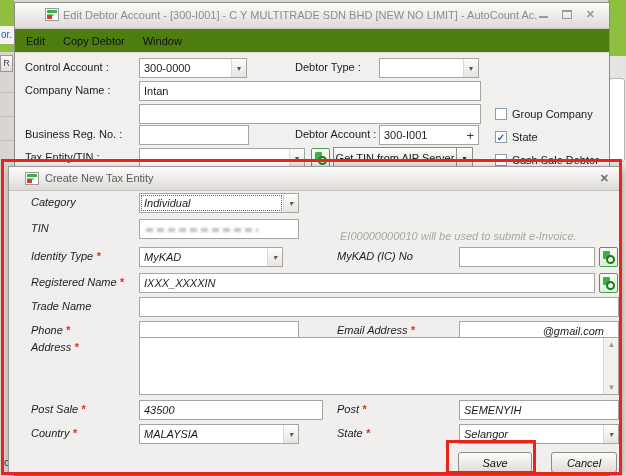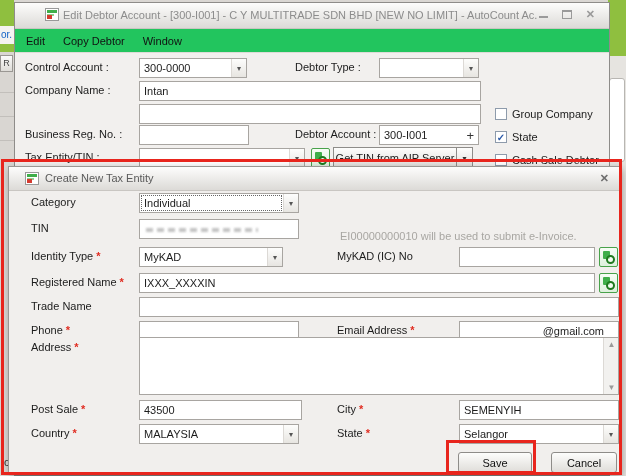--- a/index.html
+++ b/index.html
@@ -27,21 +27,21 @@
   .titlebar .title { position:absolute; left:48px; top:6px; width:474px; color:#8c8c8c; white-space:nowrap; overflow:hidden; }
   .appicon { position:absolute; width:14px; height:13px; background:#fff; border:1px solid #999; }
   .appicon .bar { position:absolute; left:1px; top:1px; width:10px; height:3px; background:#3fae4a; }
   .appicon .bar2 { position:absolute; left:1px; top:5px; width:7px; height:2px; background:#8fd18f; }
   .appicon .red { position:absolute; left:1px; bottom:1px; width:5px; height:4px; background:#d43a2f; }
   .titlebar .appicon { left:30px; top:5px; }
   .winbtns { position:absolute; right:14px; top:6px; display:flex; gap:14px; align-items:center; }
   .winbtns .min { width:9px; height:8px; border-bottom:2px solid #9a9a9a; }
   .winbtns .max { width:10px; height:9px; border:1px solid #9a9a9a; border-top:2px solid #9a9a9a; }
   .winbtns .cls { color:#9a9a9a; font-size:11px; font-weight:bold; line-height:10px; }
-  .menubar { height:24px; background:#22c55e; border-bottom:1px solid #dedbd7; display:flex; align-items:center; padding-left:2px; }
+  .menubar { height:24px; background:#4d7c0f; border-bottom:1px solid #dedbd7; display:flex; align-items:center; padding-left:2px; }
   .menu-item { padding:3px 9px; color:#111; }
 
   .form { position:absolute; left:0; top:51px; right:0; bottom:0; }
   .lbl { position:absolute; white-space:nowrap;text-align:center; }
   .tb { position:absolute; height:20px; background:#fff; border:1px solid #a8a5a1; display:flex; align-items:center; padding:0 4px; overflow:hidden; white-space:nowrap; }
   .tb.right { justify-content:flex-end; padding-right:14px; }
   .combo { position:absolute; height:20px; background:#fff; border:1px solid #a8a5a1; display:flex; }
   .combo .val { flex:1; padding:3px 4px; overflow:hidden; white-space:nowrap; }
   .combo .arrowbox { width:15px; border-left:1px solid #dcd9d5; background:linear-gradient(#fdfdfc,#e7e5e1); color:#555; font-size:8px; display:flex; align-items:center; justify-content:center; }
   .combo.focused .val { outline:1px dotted #666; outline-offset:-2px; }
@@ -56,21 +56,21 @@
   .gettin { display:flex; position:absolute; height:22px; }
   .gettin .main { width:124px; background:linear-gradient(#fdfdfc,#dfddd9); border:1px solid #8e8c89; display:flex; align-items:center; justify-content:center; }
   .gettin .arrow { width:16px; background:linear-gradient(#fdfdfc,#dfddd9); border:1px solid #8e8c89; border-left:none; display:flex; align-items:center; justify-content:center; font-size:8px; color:#333; }
 
   
   .modal { position:absolute; left:8px; top:166px; width:612px; height:308px; background:#f1efed; border:1px solid #9a9894; box-shadow:2px 3px 8px rgba(0,0,0,.35); z-index:10; }
   .modal .titlebar { height:24px; }
   .modal .titlebar .appicon { left:16px; top:5px; }
   .modal .titlebar .mtitle { position:absolute; left:36px; top:5px; color:#5a5a5a; }
   .modal .mclose { position:absolute; right:10px; top:5px; color:#6e6e6e; font-weight:bold; font-size:11px; }
-  .mbody { position:absolute; left:0; top:24px; right:0; bottom:0; }
+  .mbody { position:absolute; left:0; top:24px; right:0; bottom:0;font-style:italic; }
   .req { color:#e02b20; font-weight:bold; margin-left:3px; }
   .hint { position:absolute; color:#a8a6a2; white-space:nowrap; }
   .redact { position:relative; }
   .redact .strip { position:absolute; left:6px; top:8px; width:112px; height:4px; filter:blur(1px);
     background:repeating-linear-gradient(90deg,#c3c3c3 0 7px, transparent 7px 11px); }
   .ta { position:absolute; background:#fff; border:1px solid #a8a5a1; }
   .ta .sb { position:absolute; right:0; top:0; bottom:0; width:15px; background:#f2f1ef; border-left:1px solid #dcd9d5; }
   .ta .sb .up { position:absolute; top:2px; left:0; width:15px; text-align:center; font-size:8px; color:#9a9a9a; }
   .ta .sb .dn { position:absolute; bottom:2px; left:0; width:15px; text-align:center; font-size:8px; color:#9a9a9a; }
 
@@ -246,24 +246,24 @@
       <span class="lbl" style="left:22px; top:150px"><span>Address</span><span class="req">*</span></span>
       <div class="ta" style="left:130px; top:146px; width:480px; height:58px">
         <span></span>
         <span class="sb">
           <span class="up">▲</span>
           <span class="dn">▼</span>
         </span>
       </div>
 
       <span class="lbl" style="left:22px; top:212px"><span>Post Sale</span><span class="req">*</span></span>
-      <div class="tb" style="left:130px; top:209px; width:163px">
+      <div class="tb" style="left:130px; top:209px; width:184px">
         <span>43500</span>
       </div>
-      <span class="lbl" style="left:328px; top:212px"><span>City</span><span class="req">*</span></span>
+      <span class="lbl" style="left:328px; top:212px"><span>Post</span><span class="req">*</span></span>
       <div class="tb" style="left:450px; top:209px; width:160px">
         <span>SEMENYIH</span>
       </div>
 
       <span class="lbl" style="left:22px; top:236px"><span>Country</span><span class="req">*</span></span>
       <div class="combo" style="left:130px; top:233px; width:160px">
         <span class="val">MALAYSIA</span>
         <span class="arrowbox">▾</span>
       </div>
       <span class="lbl" style="left:328px; top:236px"><span>State</span><span class="req">*</span></span>

